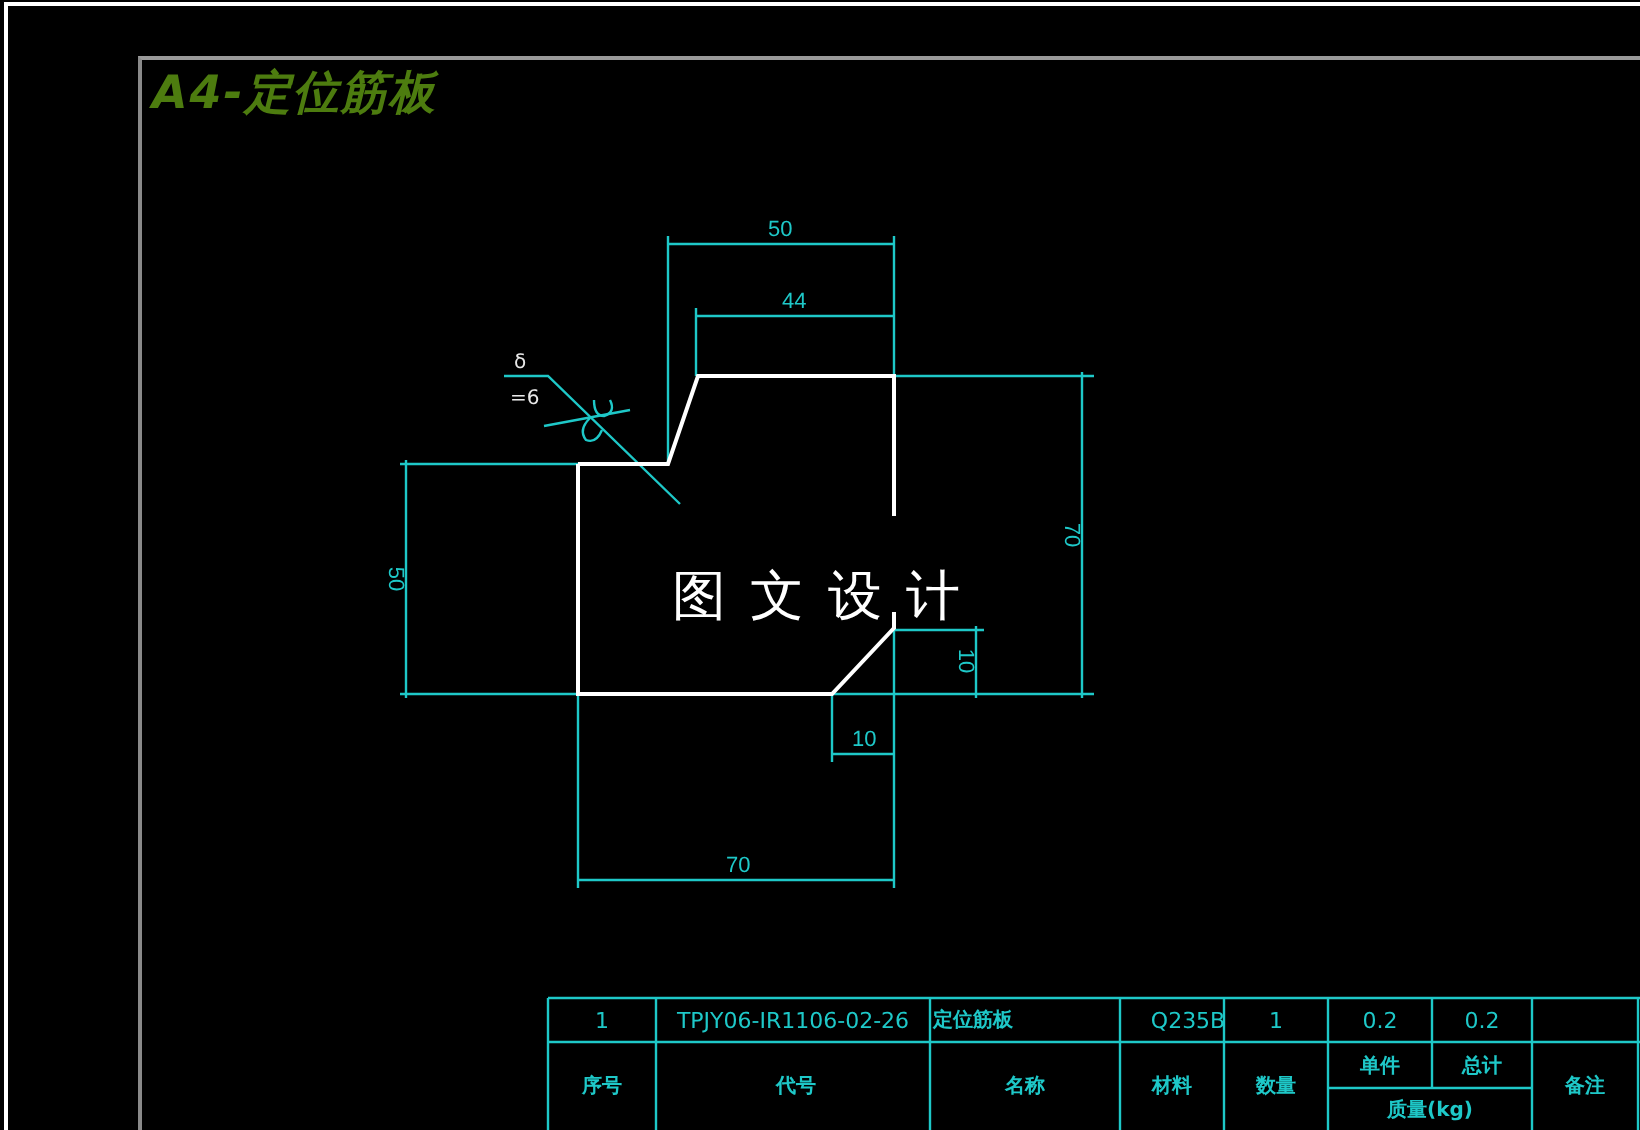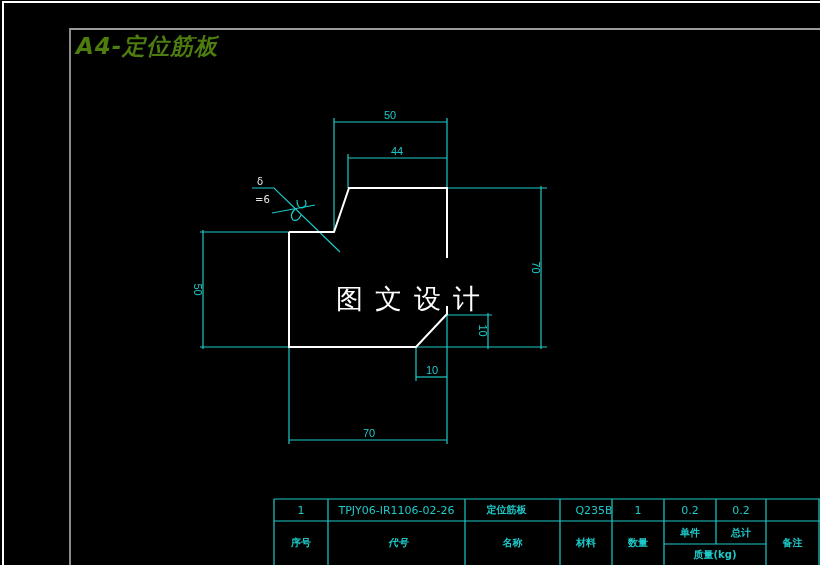--- a/index.html
+++ b/index.html
@@ -88,28 +88,28 @@
 <div class="dimtxt" style="left:363px; top:428px;">70</div>
 <div class="dimtxt" style="left:426px; top:365px;">10</div>
 
 <div class="weld-txt" style="left:257px; top:177px;">δ</div>
 <div class="weld-txt" style="left:255px; top:195px;">=6</div>
 
 <div class="watermark">图文设计</div>
 
 <div class="cell" style="left:274px; top:499px; width:54px; height:22px;">1</div>
 <div class="cell" style="left:328px; top:499px; width:137px; height:22px;">TPJY06-IR1106-02-26</div>
-<div class="cell zh" style="left:459px; top:499px; width:95px; height:22px;">定位筋板</div>
+<div class="cell zh" style="left:439px; top:499px; width:95px; height:22px;">定位筋板</div>
 <div class="cell" style="left:560px; top:499px; width:52px; height:22px;padding-left:16px;">Q235B</div>
 <div class="cell" style="left:612px; top:499px; width:52px; height:22px;">1</div>
 <div class="cell" style="left:664px; top:499px; width:52px; height:22px;">0.2</div>
 <div class="cell" style="left:716px; top:499px; width:50px; height:22px;">0.2</div>
 <div class="cell" style="left:766px; top:499px; width:53px; height:22px;"></div>
 
 <div class="cell zh" style="left:274px; top:521px; width:54px; height:44px;">序号</div>
-<div class="cell zh" style="left:328px; top:521px; width:140px; height:44px;font-style:italic;">代号</div>
+<div class="cell zh" style="left:328px; top:521px; width:140px; height:44px;">代号</div>
 <div class="cell zh" style="left:465px; top:521px; width:95px; height:44px;border-radius:21px;">名称</div>
 <div class="cell zh" style="left:560px; top:521px; width:52px; height:44px;">材料</div>
 <div class="cell zh" style="left:612px; top:521px; width:52px; height:44px;">数量</div>
 <div class="cell zh" style="left:664px; top:521px; width:52px; height:23px;">单件</div>
 <div class="cell zh" style="left:716px; top:521px; width:50px; height:23px;">总计</div>
 <div class="cell zh" style="left:664px; top:544px; width:102px; height:21px;">质量(kg)</div>
 <div class="cell zh" style="left:766px; top:521px; width:53px; height:44px;">备注</div>
 
 </body></html>

